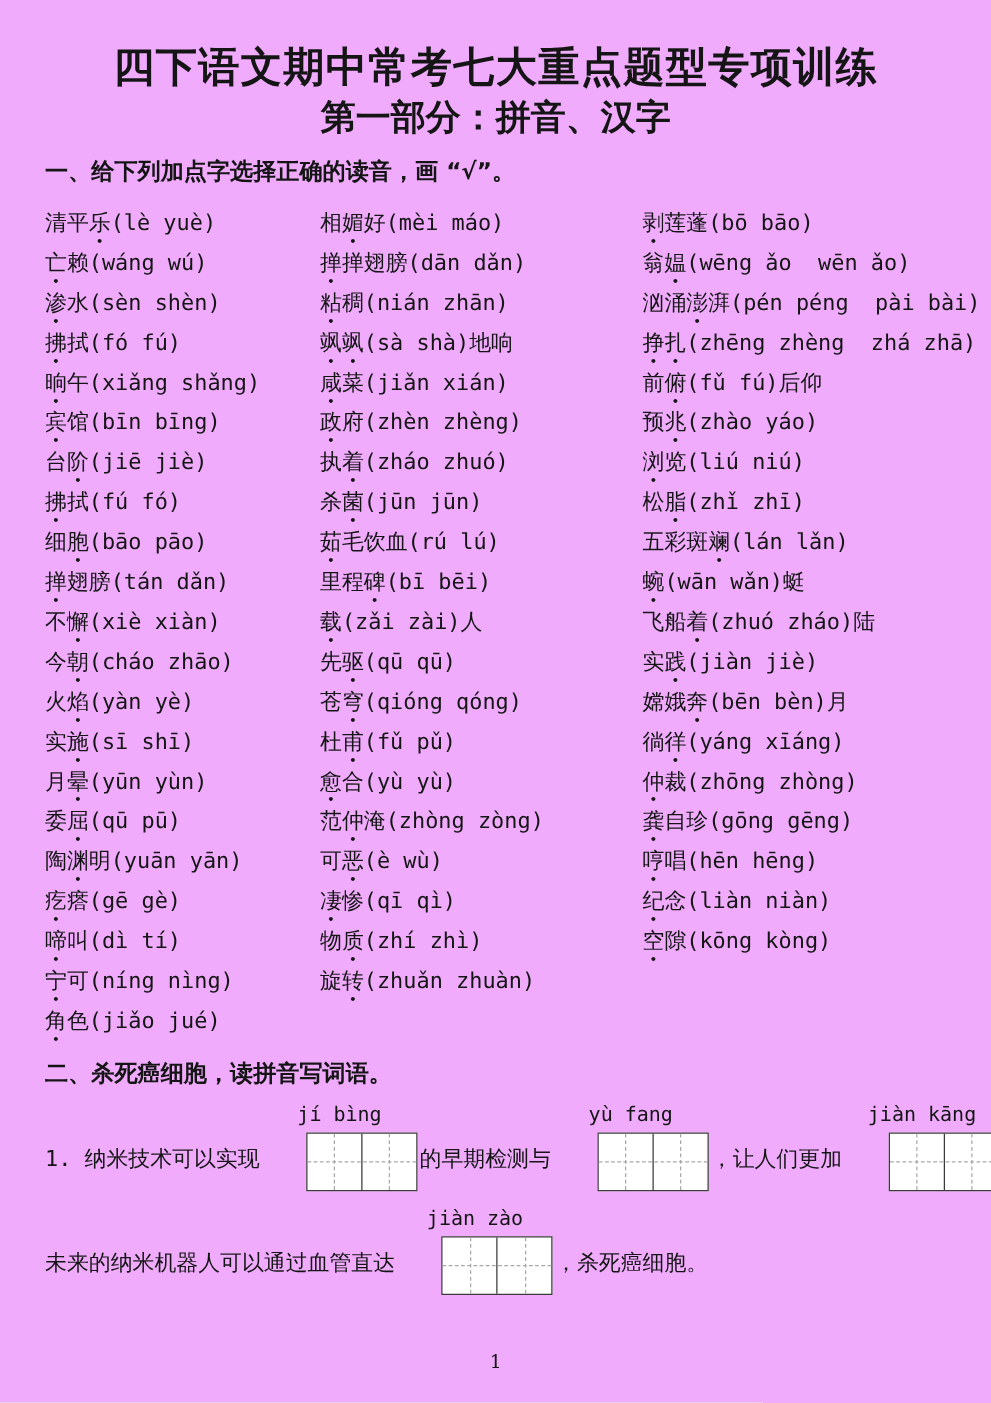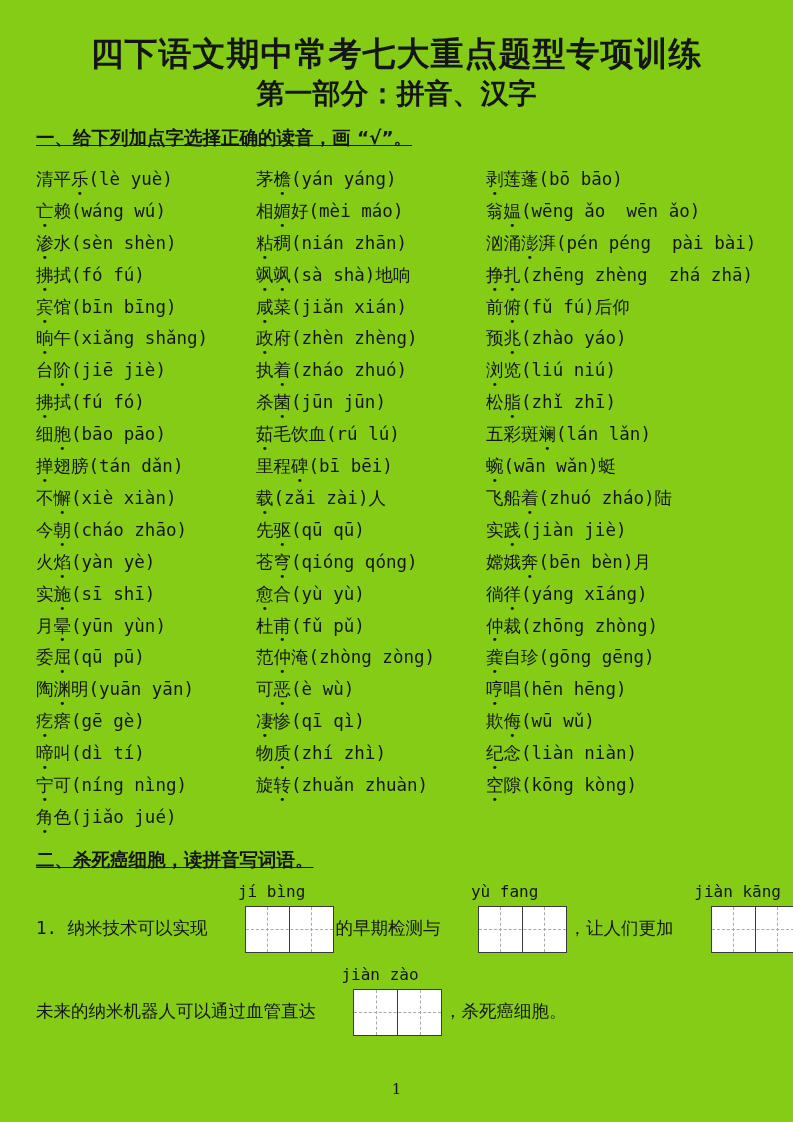--- a/index.html
+++ b/index.html
@@ -1,39 +1,39 @@
 <!DOCTYPE html>
 <html><head>
 <meta charset="utf-8">
 <style>
   html,body { margin:0; padding:0; background:#e8e8e8; }
   .page {
     position:relative; width:793px; height:1122px; margin:0 auto;
-    background:#84cc16; color:#151515; overflow:hidden;
+    background:#f0abfc; color:#151515; overflow:hidden;
     font-family:"DejaVu Sans Mono","DejaVu Sans",sans-serif;
     box-sizing:border-box;
   }
   .title {
     text-align:center; font-weight:900; font-size:33px; line-height:1.2;
     margin:0; padding-top:34px; letter-spacing:1px;
     font-family:"DejaVu Sans",sans-serif;
   }
   .subtitle {
     text-align:center; font-weight:900; font-size:28px; line-height:1.3;
     margin:2px 0 0 0; font-family:"DejaVu Sans",sans-serif;
   }
   .sec-heading {
     font-weight:900; font-size:18.5px; line-height:1.3;
-    margin:14px 0 0 36px; font-family:"DejaVu Sans",sans-serif;text-decoration:underline;
+    margin:14px 0 0 36px; font-family:"DejaVu Sans",sans-serif;
   }
   .word-grid { display:flex; margin:14px 0 0 36px; }
   .wcol { display:flex; flex-direction:column; }
   .wcol:nth-child(1) { width:220px; }
   .wcol:nth-child(2) { width:230px; }
-  .wcol:nth-child(3) { flex:1; }
+  .wcol:nth-child(3) { flex:1;margin-left:28px; }
   .entry {
     height:31.9px; line-height:31.9px; font-size:17.5px;
     white-space:pre; letter-spacing:0;
   }
   .dotted { display:inline-block; position:relative; }
   .dotted::after {
     content:"\2022"; position:absolute; left:0; right:0; bottom:0px;
     text-align:center; font-size:11px; line-height:5px;
   }
   .sentence {
@@ -74,54 +74,54 @@
   <h1 class="title">四下语文期中常考七大重点题型专项训练</h1>
   <h2 class="subtitle">第一部分：拼音、汉字</h2>
 
   <div class="sec-heading">一、给下列加点字选择正确的读音，画 “√”。</div>
   <div class="word-grid">
       <div class="wcol">
         <div class="entry"><span>清</span><span>平</span><span class="dotted">乐</span><span>(</span><span>l</span><span>è</span><span> </span><span>y</span><span>u</span><span>è</span><span>)</span></div>
         <div class="entry"><span class="dotted">亡</span><span>赖</span><span>(</span><span>w</span><span>á</span><span>n</span><span>g</span><span> </span><span>w</span><span>ú</span><span>)</span></div>
         <div class="entry"><span class="dotted">渗</span><span>水</span><span>(</span><span>s</span><span>è</span><span>n</span><span> </span><span>s</span><span>h</span><span>è</span><span>n</span><span>)</span></div>
         <div class="entry"><span class="dotted">拂</span><span>拭</span><span>(</span><span>f</span><span>ó</span><span> </span><span>f</span><span>ú</span><span>)</span></div>
+        <div class="entry"><span class="dotted">晌</span><span>午</span><span>(</span><span>x</span><span>i</span><span>ǎ</span><span>n</span><span>g</span><span> </span><span>s</span><span>h</span><span>ǎ</span><span>n</span><span>g</span><span>)</span></div>
         <div class="entry"><span class="dotted">宾</span><span>馆</span><span>(</span><span>b</span><span>ī</span><span>n</span><span> </span><span>b</span><span>ī</span><span>n</span><span>g</span><span>)</span></div>
-        <div class="entry"><span class="dotted">晌</span><span>午</span><span>(</span><span>x</span><span>i</span><span>ǎ</span><span>n</span><span>g</span><span> </span><span>s</span><span>h</span><span>ǎ</span><span>n</span><span>g</span><span>)</span></div>
         <div class="entry"><span>台</span><span class="dotted">阶</span><span>(</span><span>j</span><span>i</span><span>ē</span><span> </span><span>j</span><span>i</span><span>è</span><span>)</span></div>
         <div class="entry"><span class="dotted">拂</span><span>拭</span><span>(</span><span>f</span><span>ú</span><span> </span><span>f</span><span>ó</span><span>)</span></div>
         <div class="entry"><span>细</span><span class="dotted">胞</span><span>(</span><span>b</span><span>ā</span><span>o</span><span> </span><span>p</span><span>ā</span><span>o</span><span>)</span></div>
         <div class="entry"><span class="dotted">掸</span><span>翅</span><span>膀</span><span>(</span><span>t</span><span>á</span><span>n</span><span> </span><span>d</span><span>ǎ</span><span>n</span><span>)</span></div>
         <div class="entry"><span>不</span><span class="dotted">懈</span><span>(</span><span>x</span><span>i</span><span>è</span><span> </span><span>x</span><span>i</span><span>à</span><span>n</span><span>)</span></div>
         <div class="entry"><span>今</span><span class="dotted">朝</span><span>(</span><span>c</span><span>h</span><span>á</span><span>o</span><span> </span><span>z</span><span>h</span><span>ā</span><span>o</span><span>)</span></div>
         <div class="entry"><span>火</span><span class="dotted">焰</span><span>(</span><span>y</span><span>à</span><span>n</span><span> </span><span>y</span><span>è</span><span>)</span></div>
         <div class="entry"><span>实</span><span class="dotted">施</span><span>(</span><span>s</span><span>ī</span><span> </span><span>s</span><span>h</span><span>ī</span><span>)</span></div>
         <div class="entry"><span>月</span><span class="dotted">晕</span><span>(</span><span>y</span><span>ū</span><span>n</span><span> </span><span>y</span><span>ù</span><span>n</span><span>)</span></div>
         <div class="entry"><span>委</span><span class="dotted">屈</span><span>(</span><span>q</span><span>ū</span><span> </span><span>p</span><span>ū</span><span>)</span></div>
         <div class="entry"><span>陶</span><span class="dotted">渊</span><span>明</span><span>(</span><span>y</span><span>u</span><span>ā</span><span>n</span><span> </span><span>y</span><span>ā</span><span>n</span><span>)</span></div>
         <div class="entry"><span class="dotted">疙</span><span>瘩</span><span>(</span><span>g</span><span>ē</span><span> </span><span>g</span><span>è</span><span>)</span></div>
         <div class="entry"><span class="dotted">啼</span><span>叫</span><span>(</span><span>d</span><span>ì</span><span> </span><span>t</span><span>í</span><span>)</span></div>
         <div class="entry"><span class="dotted">宁</span><span>可</span><span>(</span><span>n</span><span>í</span><span>n</span><span>g</span><span> </span><span>n</span><span>ì</span><span>n</span><span>g</span><span>)</span></div>
         <div class="entry"><span class="dotted">角</span><span>色</span><span>(</span><span>j</span><span>i</span><span>ǎ</span><span>o</span><span> </span><span>j</span><span>u</span><span>é</span><span>)</span></div>
       </div>
       <div class="wcol">
-        <div class="entry"><span>茅</span><span class="dotted">檐</span><span>(</span><span>y</span><span>á</span><span>n</span><span> </span><span>y</span><span>á</span><span>n</span><span>g</span><span>)</span></div>
         <div class="entry"><span>相</span><span class="dotted">媚</span><span>好</span><span>(</span><span>m</span><span>è</span><span>i</span><span> </span><span>m</span><span>á</span><span>o</span><span>)</span></div>
+        <div class="entry"><span class="dotted">掸</span><span>掸</span><span>翅</span><span>膀</span><span>(</span><span>d</span><span>ā</span><span>n</span><span> </span><span>d</span><span>ǎ</span><span>n</span><span>)</span></div>
         <div class="entry"><span class="dotted">粘</span><span>稠</span><span>(</span><span>n</span><span>i</span><span>á</span><span>n</span><span> </span><span>z</span><span>h</span><span>ā</span><span>n</span><span>)</span></div>
         <div class="entry"><span class="dotted">飒</span><span class="dotted">飒</span><span>(</span><span>s</span><span>à</span><span> </span><span>s</span><span>h</span><span>à</span><span>)</span><span>地</span><span>响</span></div>
         <div class="entry"><span class="dotted">咸</span><span>菜</span><span>(</span><span>j</span><span>i</span><span>ǎ</span><span>n</span><span> </span><span>x</span><span>i</span><span>á</span><span>n</span><span>)</span></div>
         <div class="entry"><span class="dotted">政</span><span>府</span><span>(</span><span>z</span><span>h</span><span>è</span><span>n</span><span> </span><span>z</span><span>h</span><span>è</span><span>n</span><span>g</span><span>)</span></div>
         <div class="entry"><span>执</span><span class="dotted">着</span><span>(</span><span>z</span><span>h</span><span>á</span><span>o</span><span> </span><span>z</span><span>h</span><span>u</span><span>ó</span><span>)</span></div>
         <div class="entry"><span>杀</span><span class="dotted">菌</span><span>(</span><span>j</span><span>ū</span><span>n</span><span> </span><span>j</span><span>ū</span><span>n</span><span>)</span></div>
         <div class="entry"><span class="dotted">茹</span><span>毛</span><span>饮</span><span>血</span><span>(</span><span>r</span><span>ú</span><span> </span><span>l</span><span>ú</span><span>)</span></div>
         <div class="entry"><span>里</span><span>程</span><span class="dotted">碑</span><span>(</span><span>b</span><span>ī</span><span> </span><span>b</span><span>ē</span><span>i</span><span>)</span></div>
         <div class="entry"><span class="dotted">载</span><span>(</span><span>z</span><span>ǎ</span><span>i</span><span> </span><span>z</span><span>à</span><span>i</span><span>)</span><span>人</span></div>
         <div class="entry"><span>先</span><span class="dotted">驱</span><span>(</span><span>q</span><span>ū</span><span> </span><span>q</span><span>ū</span><span>)</span></div>
         <div class="entry"><span>苍</span><span class="dotted">穹</span><span>(</span><span>q</span><span>i</span><span>ó</span><span>n</span><span>g</span><span> </span><span>q</span><span>ó</span><span>n</span><span>g</span><span>)</span></div>
+        <div class="entry"><span>杜</span><span class="dotted">甫</span><span>(</span><span>f</span><span>ǔ</span><span> </span><span>p</span><span>ǔ</span><span>)</span></div>
         <div class="entry"><span class="dotted">愈</span><span>合</span><span>(</span><span>y</span><span>ù</span><span> </span><span>y</span><span>ù</span><span>)</span></div>
-        <div class="entry"><span>杜</span><span class="dotted">甫</span><span>(</span><span>f</span><span>ǔ</span><span> </span><span>p</span><span>ǔ</span><span>)</span></div>
         <div class="entry"><span>范</span><span class="dotted">仲</span><span>淹</span><span>(</span><span>z</span><span>h</span><span>ò</span><span>n</span><span>g</span><span> </span><span>z</span><span>ò</span><span>n</span><span>g</span><span>)</span></div>
         <div class="entry"><span>可</span><span class="dotted">恶</span><span>(</span><span>è</span><span> </span><span>w</span><span>ù</span><span>)</span></div>
         <div class="entry"><span class="dotted">凄</span><span>惨</span><span>(</span><span>q</span><span>ī</span><span> </span><span>q</span><span>ì</span><span>)</span></div>
         <div class="entry"><span>物</span><span class="dotted">质</span><span>(</span><span>z</span><span>h</span><span>í</span><span> </span><span>z</span><span>h</span><span>ì</span><span>)</span></div>
         <div class="entry"><span>旋</span><span class="dotted">转</span><span>(</span><span>z</span><span>h</span><span>u</span><span>ǎ</span><span>n</span><span> </span><span>z</span><span>h</span><span>u</span><span>à</span><span>n</span><span>)</span></div>
       </div>
       <div class="wcol">
         <div class="entry"><span class="dotted">剥</span><span>莲</span><span>蓬</span><span>(</span><span>b</span><span>ō</span><span> </span><span>b</span><span>ā</span><span>o</span><span>)</span></div>
         <div class="entry"><span>翁</span><span class="dotted">媪</span><span>(</span><span>w</span><span>ē</span><span>n</span><span>g</span><span> </span><span>ǎ</span><span>o</span><span> </span><span> </span><span>w</span><span>ē</span><span>n</span><span> </span><span>ǎ</span><span>o</span><span>)</span></div>
         <div class="entry"><span>汹</span><span>涌</span><span class="dotted">澎</span><span>湃</span><span>(</span><span>p</span><span>é</span><span>n</span><span> </span><span>p</span><span>é</span><span>n</span><span>g</span><span> </span><span> </span><span>p</span><span>à</span><span>i</span><span> </span><span>b</span><span>à</span><span>i</span><span>)</span></div>
@@ -132,21 +132,20 @@
         <div class="entry"><span>松</span><span class="dotted">脂</span><span>(</span><span>z</span><span>h</span><span>ǐ</span><span> </span><span>z</span><span>h</span><span>ī</span><span>)</span></div>
         <div class="entry"><span>五</span><span>彩</span><span>斑</span><span class="dotted">斓</span><span>(</span><span>l</span><span>á</span><span>n</span><span> </span><span>l</span><span>ǎ</span><span>n</span><span>)</span></div>
         <div class="entry"><span class="dotted">蜿</span><span>(</span><span>w</span><span>ā</span><span>n</span><span> </span><span>w</span><span>ǎ</span><span>n</span><span>)</span><span>蜓</span></div>
         <div class="entry"><span>飞</span><span>船</span><span class="dotted">着</span><span>(</span><span>z</span><span>h</span><span>u</span><span>ó</span><span> </span><span>z</span><span>h</span><span>á</span><span>o</span><span>)</span><span>陆</span></div>
         <div class="entry"><span>实</span><span class="dotted">践</span><span>(</span><span>j</span><span>i</span><span>à</span><span>n</span><span> </span><span>j</span><span>i</span><span>è</span><span>)</span></div>
         <div class="entry"><span>嫦</span><span>娥</span><span class="dotted">奔</span><span>(</span><span>b</span><span>ē</span><span>n</span><span> </span><span>b</span><span>è</span><span>n</span><span>)</span><span>月</span></div>
         <div class="entry"><span>徜</span><span class="dotted">徉</span><span>(</span><span>y</span><span>á</span><span>n</span><span>g</span><span> </span><span>x</span><span>ī</span><span>á</span><span>n</span><span>g</span><span>)</span></div>
         <div class="entry"><span class="dotted">仲</span><span>裁</span><span>(</span><span>z</span><span>h</span><span>ō</span><span>n</span><span>g</span><span> </span><span>z</span><span>h</span><span>ò</span><span>n</span><span>g</span><span>)</span></div>
         <div class="entry"><span class="dotted">龚</span><span>自</span><span>珍</span><span>(</span><span>g</span><span>ō</span><span>n</span><span>g</span><span> </span><span>g</span><span>ē</span><span>n</span><span>g</span><span>)</span></div>
         <div class="entry"><span class="dotted">哼</span><span>唱</span><span>(</span><span>h</span><span>ē</span><span>n</span><span> </span><span>h</span><span>ē</span><span>n</span><span>g</span><span>)</span></div>
-        <div class="entry"><span>欺</span><span class="dotted">侮</span><span>(</span><span>w</span><span>ū</span><span> </span><span>w</span><span>ǔ</span><span>)</span></div>
         <div class="entry"><span class="dotted">纪</span><span>念</span><span>(</span><span>l</span><span>i</span><span>à</span><span>n</span><span> </span><span>n</span><span>i</span><span>à</span><span>n</span><span>)</span></div>
         <div class="entry"><span class="dotted">空</span><span>隙</span><span>(</span><span>k</span><span>ō</span><span>n</span><span>g</span><span> </span><span>k</span><span>ò</span><span>n</span><span>g</span><span>)</span></div>
       </div>
     </div>
 
   <div class="sec-heading">二、杀死癌细胞，读拼音写词语。</div>
   <div class="sentence sentence-1"><span class="stext">1. 纳米技术可以实现</span><span class="box-wrap"><span class="pinyin">jí bìng</span><span class="writebox"><span class="cell"></span><span class="cell"></span></span></span><span class="stext">的早期检测与</span><span class="box-wrap"><span class="pinyin">yù fang</span><span class="writebox"><span class="cell"></span><span class="cell"></span></span></span><span class="stext">，让人们更加</span><span class="box-wrap"><span class="pinyin">jiàn kāng</span><span class="writebox"><span class="cell"></span><span class="cell"></span></span></span><span class="stext">。</span></div>
   <div class="sentence sentence-2"><span class="stext">未来的纳米机器人可以通过血管直达</span><span class="box-wrap"><span class="pinyin">jiàn zào</span><span class="writebox"><span class="cell"></span><span class="cell"></span></span></span><span class="stext">，杀死癌细胞。</span></div>
 
   <div class="page-number">1</div>

